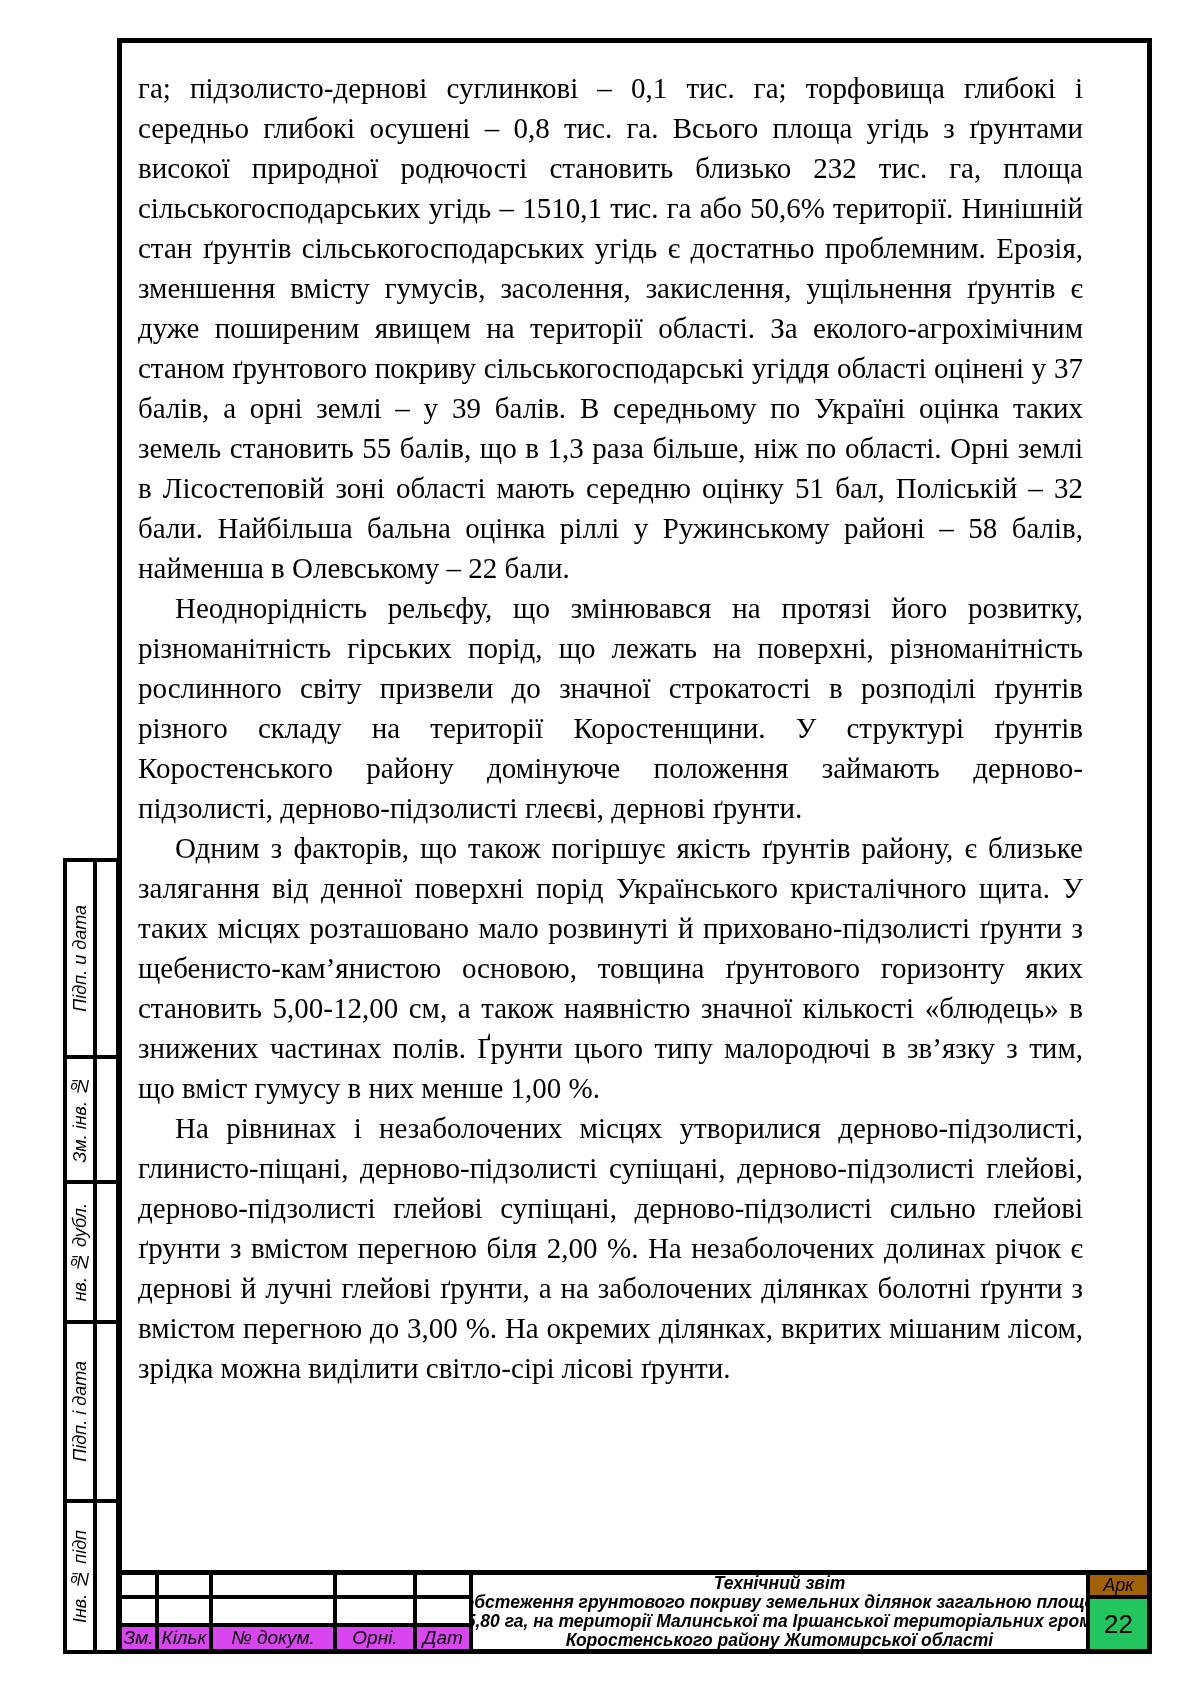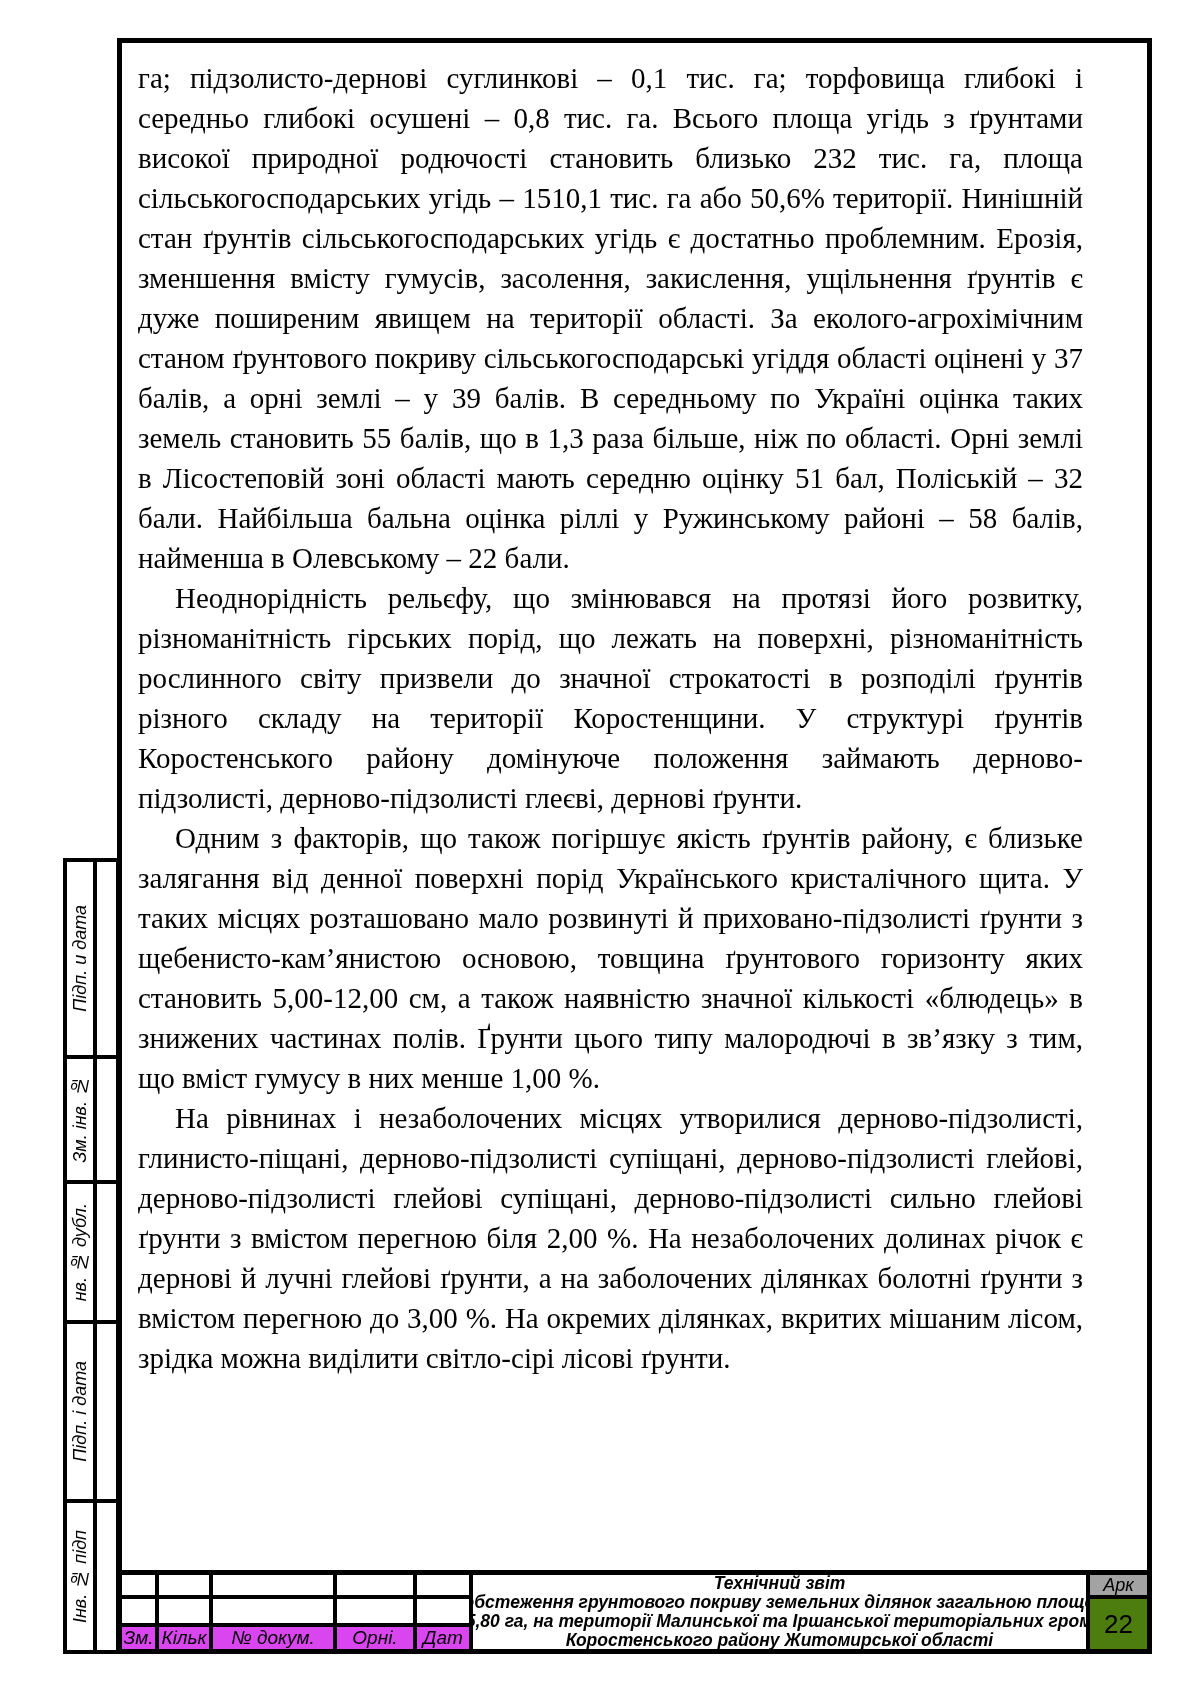--- a/index.html
+++ b/index.html
@@ -5,21 +5,21 @@
   html,body { margin:0; padding:0; background:#fff; }
   .page {
     position:relative; width:1190px; height:1684px; background:#ffffff;
     font-family:"Liberation Serif", serif; color:#000; overflow:hidden;
   }
   .main-frame {
     position:absolute; left:117px; top:38px; width:1035px; height:1616px;
     border:5px solid #000; box-sizing:border-box;
   }
   .content {
-    position:absolute; left:138px; top:58px; width:945px;
+    position:absolute; left:138px; top:68px; width:945px;
     font-size:29px; line-height:40px; text-align:justify;
   }
   .content p { margin:0; }
   .content p.indent { text-indent:37px; }
   
   .side-strip {
     position:absolute; left:63px; top:858px; width:57px; height:796px;
     background:#000; border:4px solid #000; box-sizing:border-box;
     display:flex; flex-direction:column; gap:4px;
   }
@@ -45,25 +45,25 @@
     background:#d946ef; display:flex; align-items:center; justify-content:center;
     font-style:italic; font-size:19px; white-space:nowrap;
   }
   .tb-title {
     grid-column:6; grid-row:1/4; background:#fff;
     display:flex; flex-direction:column; align-items:center; justify-content:center;
     font-style:italic; font-weight:bold; font-size:17.5px; line-height:19px;
     text-align:center; white-space:nowrap; overflow:hidden;
   }
   .tb-ark {
-    grid-column:7; grid-row:1; background:#a3a3a3; display:flex; align-items:center;
+    grid-column:7; grid-row:1; background:#a16207; display:flex; align-items:center;
     justify-content:center; font-style:italic; font-size:18px;
   }
   .tb-sheet {
-    grid-column:7; grid-row:2/4; background:#4d7c0f; display:flex; align-items:center;
+    grid-column:7; grid-row:2/4; background:#22c55e; display:flex; align-items:center;
     justify-content:center; font-size:26px;
   }
 </style>
 </head>
 <body>
 
 <div class="page">
 
   <div class="main-frame"></div>
 

